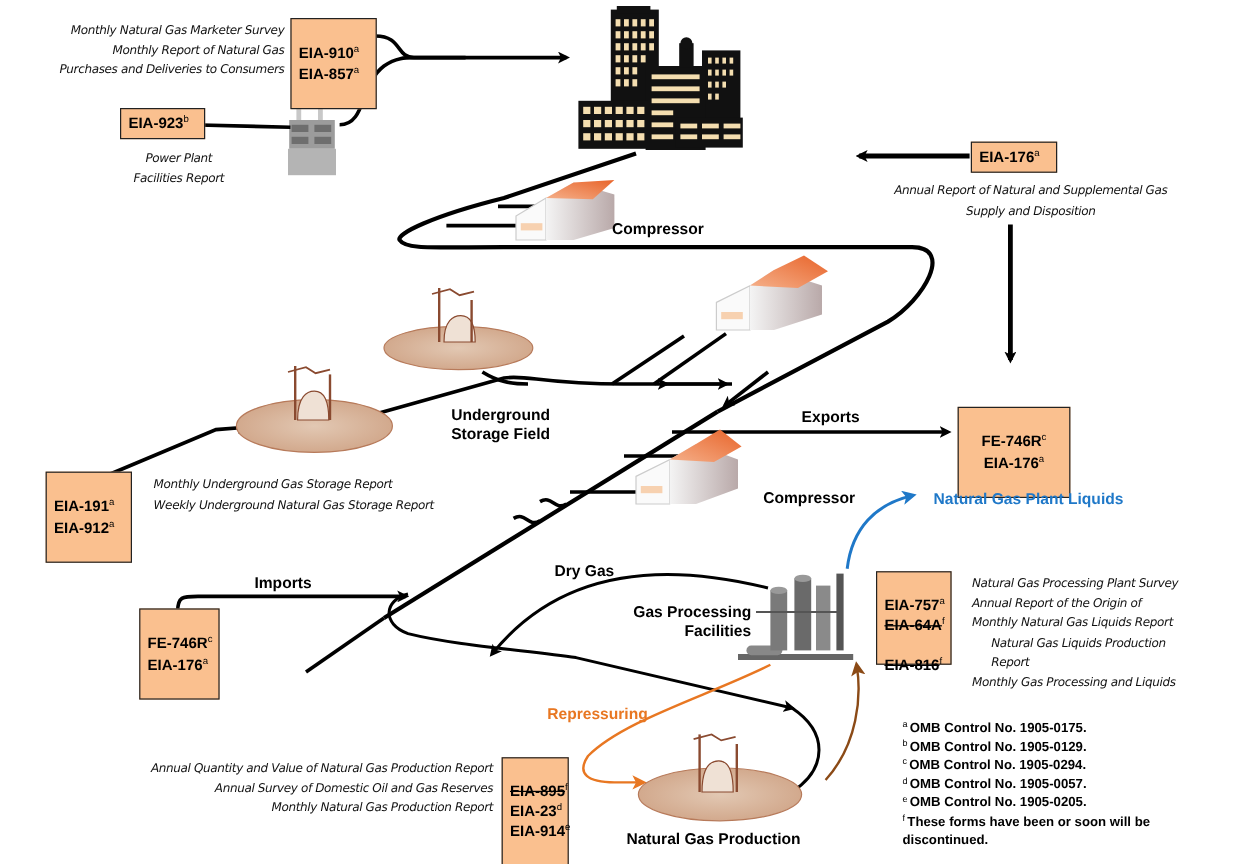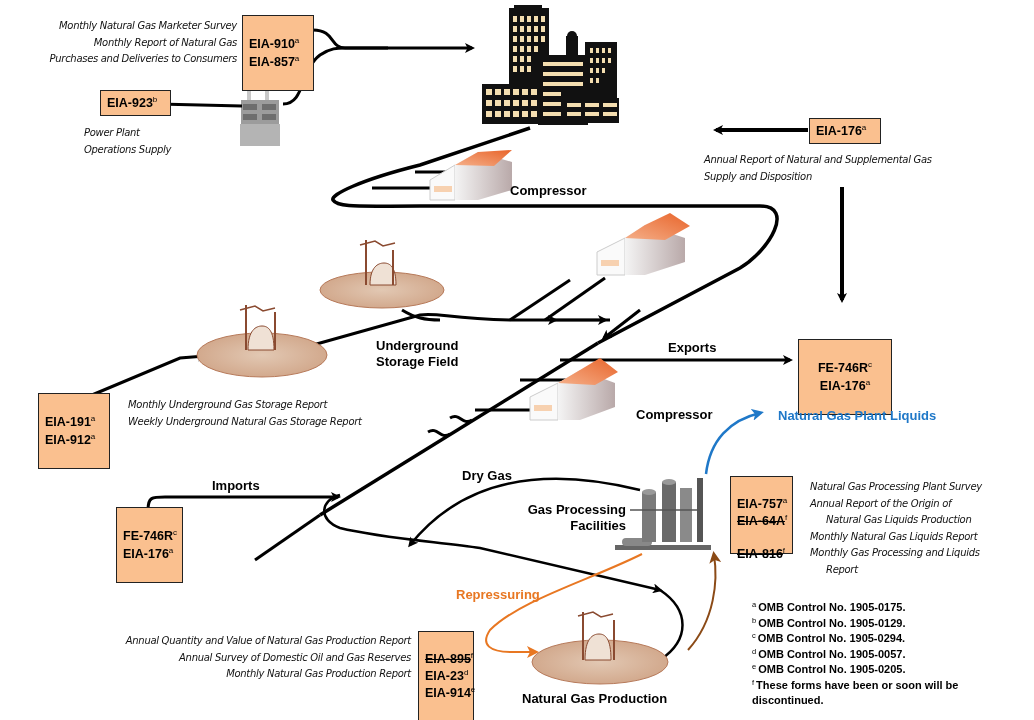--- a/index.html
+++ b/index.html
@@ -5,21 +5,21 @@
   html, body { margin:0; padding:0; background:#ffffff; }
   body { width:1034px; height:720px; position:relative; overflow:hidden; font-family:"DejaVu Sans", sans-serif; }
   #stage { position:absolute; left:0; top:0; width:1034px; height:720px; }
   svg.bg { position:absolute; left:0; top:0; }
   .box { position:absolute; background:#FAC08F; border:1px solid #222; font-family:"Liberation Sans", sans-serif; font-weight:bold; font-size:12.5px; color:#000; line-height:18px; padding:19px 6px; box-sizing:border-box; }
   .box .line { display:block; white-space:nowrap; }
   .box .strike { text-decoration:line-through; }
   .box sup { font-size:8px; vertical-align:5px; line-height:0; font-weight:normal; }
   .it { position:absolute; font-family:"DejaVu Sans", sans-serif; font-style:italic; font-size:10px; color:#111; line-height:16.5px; white-space:nowrap; letter-spacing:-0.3px;margin-left:14px; }
   .it.r { text-align:right; }
-  .it.c { }
+  .it.c { text-align:center; }
   .lbl { position:absolute; font-family:"Liberation Sans", sans-serif; font-weight:bold; font-size:13px; color:#000; white-space:nowrap; line-height:16px; }
   .lbl.r { text-align:right; }
   .fn { position:absolute; left:752px; top:600px; font-family:"Liberation Sans", sans-serif; font-weight:bold; font-size:11px; line-height:15.5px; color:#000; }
   .fn sup { font-size:7.5px; font-weight:normal; vertical-align:4px; line-height:0; margin-right:2px; }
   .fn .row { display:block; white-space:nowrap; }
 </style>
 </head>
 <body>
 
 <div id="stage">
@@ -255,21 +255,21 @@
 <div class="box" style="left:242px; top:15px; width:72px;">
   <span class="line"><span>EIA-910</span><sup>a</sup></span>
   <span class="line"><span>EIA-857</span><sup>a</sup></span>
 </div>
 
 <div class="box" style="left:100px; top:90px; width:71px; padding-top:3px; padding-bottom:3px;">
   <span class="line"><span>EIA-923</span><sup>b</sup></span>
 </div>
 <div class="it c" style="left:70px; top:125px; width:130px;">
   <div>Power Plant</div>
-  <div>Operations Supply</div>
+  <div>Facilities Report</div>
 </div>
 
 
 <div class="box" style="left:809px; top:118px; width:72px; padding-top:3px; padding-bottom:3px;">
   <span class="line"><span>EIA-176</span><sup>a</sup></span>
 </div>
 <div class="it c" style="left:690px; top:152px; width:310px;">
   <div>Annual Report of Natural and Supplemental Gas</div>
   <div>Supply and Disposition</div>
 </div>
@@ -312,24 +312,24 @@
 </div>
 
 <div class="box" style="left:730px; top:476px; width:63px; height:78px; line-height:17px;">
   <span class="line"><span>EIA-757</span><sup>a</sup></span>
   <span class="line"><span class="strike">EIA-64A</span><sup>f</sup></span>
   <span class="line" style="margin-top:16px;"><span class="strike">EIA-816</span><sup>f</sup></span>
 </div>
 <div class="it" style="left:796px; top:479px;">
   <div>Natural Gas Processing Plant Survey</div>
   <div>Annual Report of the Origin of</div>
+  <div>Monthly Natural Gas Liquids Report</div>
   <div style="padding-left:16px;">Natural Gas Liquids Production</div>
-  <div>Monthly Natural Gas Liquids Report</div>
+  <div style="padding-left:16px;">Report</div>
   <div>Monthly Gas Processing and Liquids</div>
-  <div style="padding-left:16px;">Report</div>
 </div>
 
 <div class="lbl" style="left:456px; top:587px; color:#E87722;">Repressuring</div>
 
 <div class="it r" style="right:623px; top:633px;">
   <div>Annual Quantity and Value of Natural Gas Production Report</div>
   <div>Annual Survey of Domestic Oil and Gas Reserves</div>
   <div>Monthly Natural Gas Production Report</div>
 </div>
 <div class="box" style="left:418px; top:631px; width:56px; line-height:17px; font-weight:normal;">

